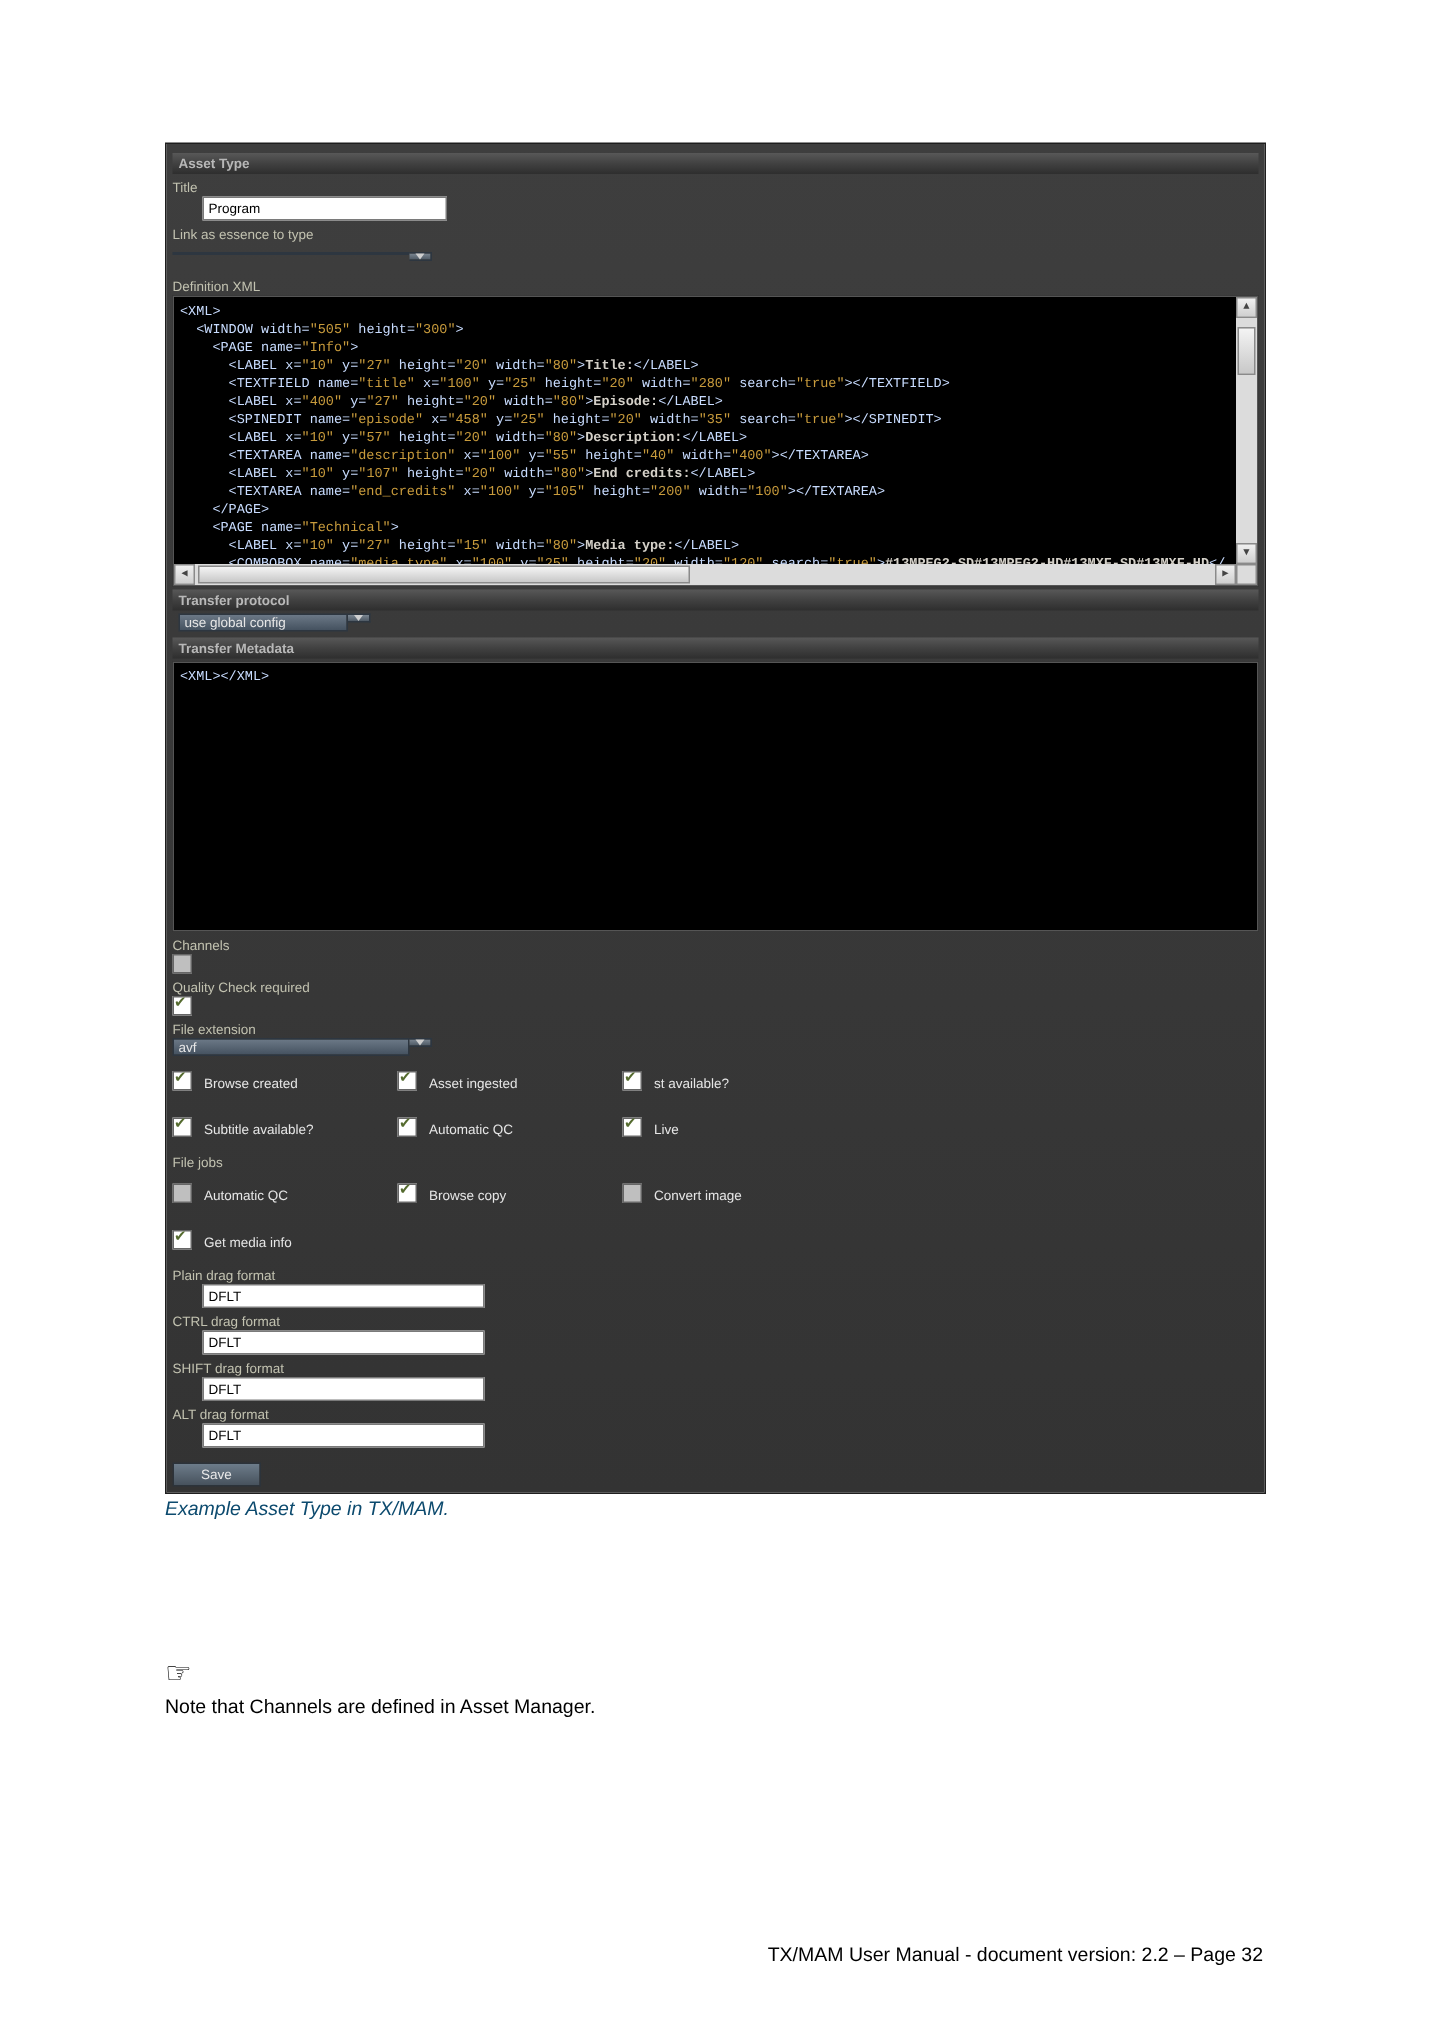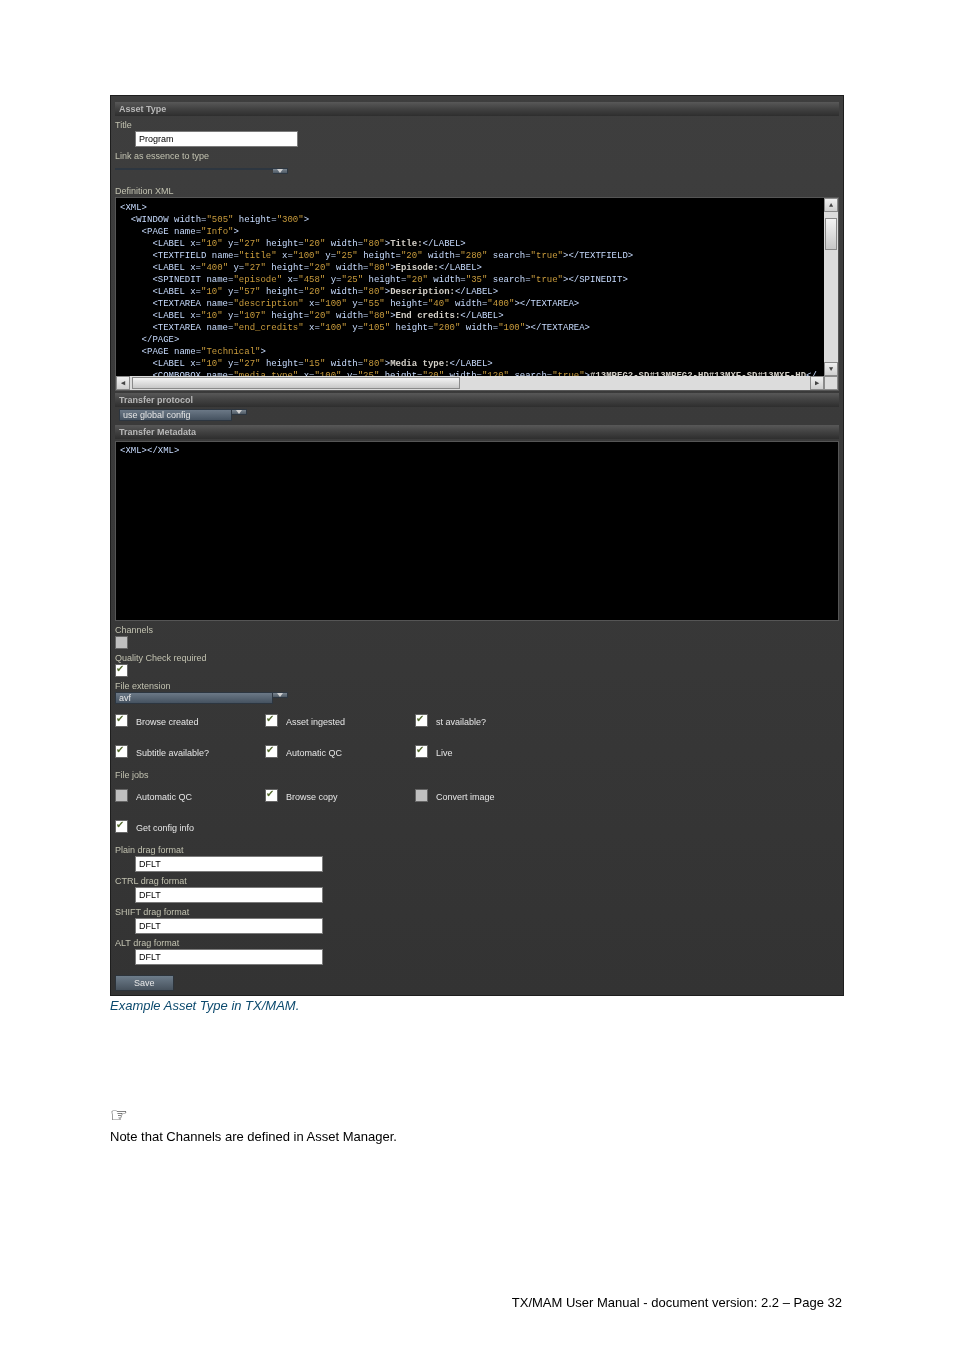--- a/index.html
+++ b/index.html
@@ -324,21 +324,21 @@
       <div class="chk-row">
           <span class="check on"></span>
           <span class="lbl">Browse copy</span>
         </div>
       <div class="chk-row">
           <span class="check off"></span>
           <span class="lbl">Convert image</span>
         </div>
       <div class="chk-row">
           <span class="check on"></span>
-          <span class="lbl">Get config info</span>
+          <span class="lbl">Get media info</span>
         </div>
     </div>
 
     <div>
       <div class="label">Plain drag format</div>
       <div class="text-input" style="width:180px">DFLT</div>
       <div class="label">CTRL drag format</div>
       <div class="text-input" style="width:180px">DFLT</div>
       <div class="label">SHIFT drag format</div>
       <div class="text-input" style="width:180px">DFLT</div>

